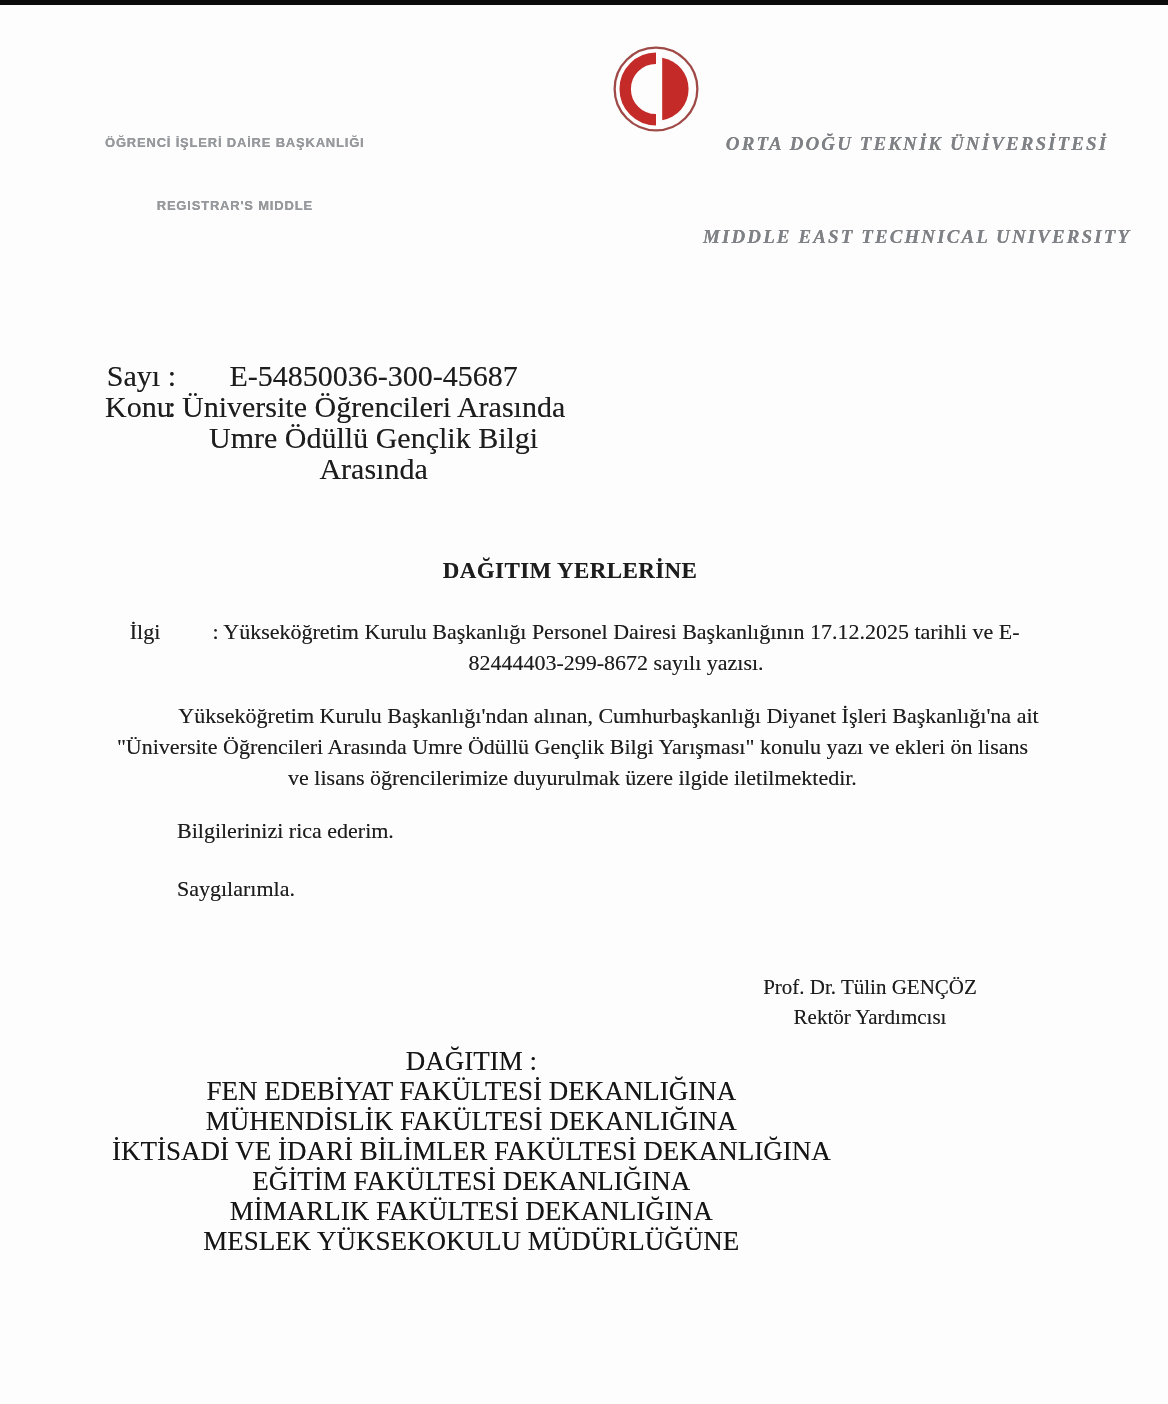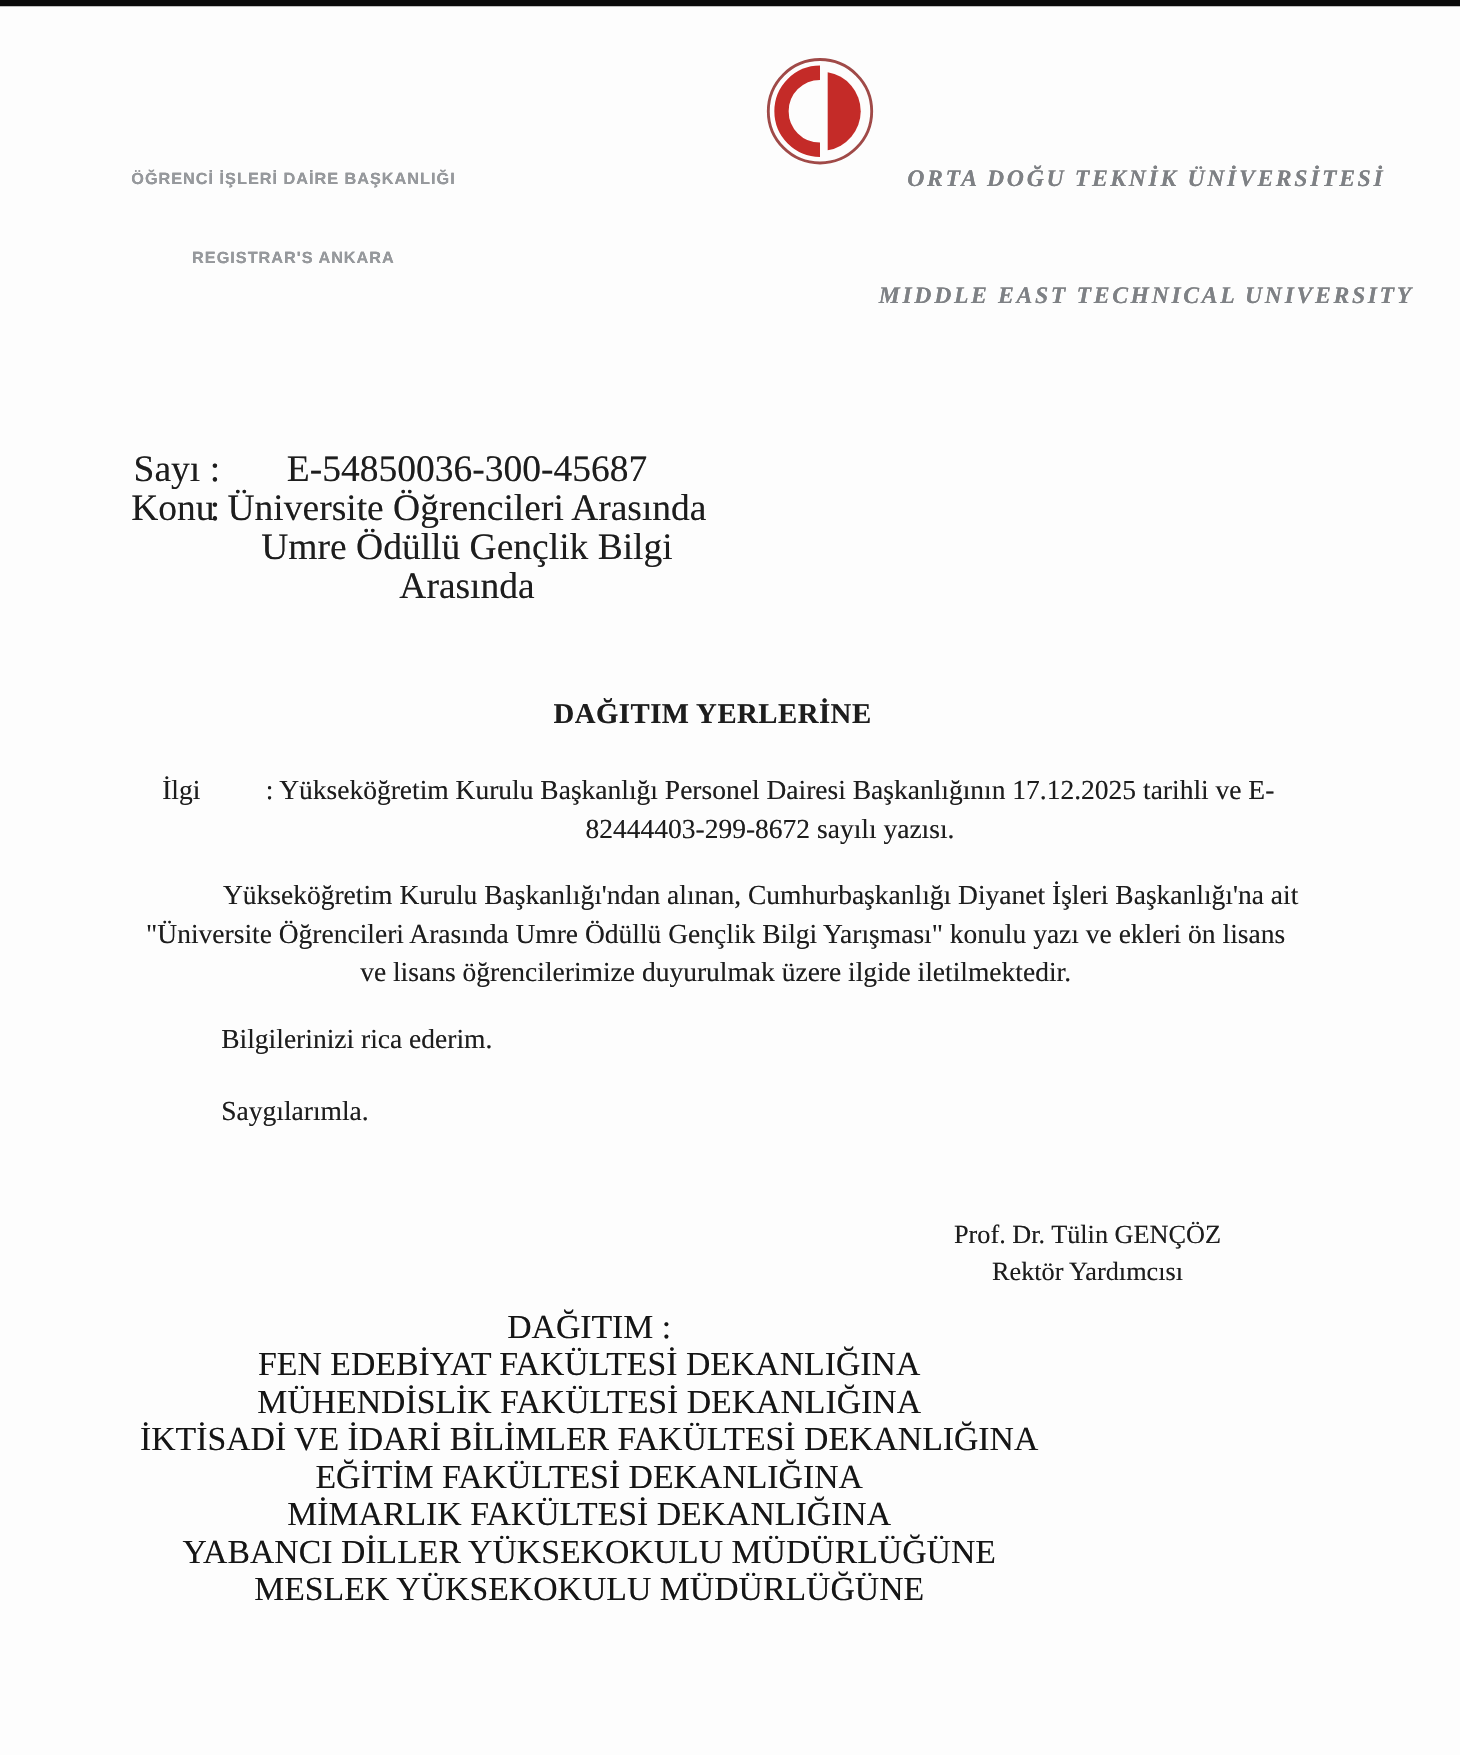--- a/index.html
+++ b/index.html
@@ -78,21 +78,21 @@
 </style>
 </head>
 <body>
 
 <div class="page">
 
   <div class="top-edge"></div>
 
   <div class="office-block sans soft">
     <div>ÖĞRENCİ İŞLERİ DAİRE BAŞKANLIĞI</div>
-    <div>REGISTRAR'S ANKARA</div>
+    <div>REGISTRAR'S MIDDLE</div>
   </div>
 
 
   <svg class="logo" viewBox="0 0 100 100">
     <circle cx="50" cy="50" r="47" fill="none" stroke="#a04a48" stroke-width="2.6"></circle>
     <path d="M50,15 A35,35 0 1 0 50,85" fill="none" stroke="#c42b28" stroke-width="13"></path>
     <path d="M57,14.5 A36,36 0 0 1 57,85.5 Z" fill="#c42b28"></path>
   </svg>
 
   <div class="univ-title soft">
@@ -135,17 +135,16 @@
     <div>Rektör Yardımcısı</div>
   </div>
 
   <div class="dagitim soft">
     <div>DAĞITIM :</div>
     <div>FEN EDEBİYAT FAKÜLTESİ DEKANLIĞINA</div>
     <div>MÜHENDİSLİK FAKÜLTESİ DEKANLIĞINA</div>
     <div>İKTİSADİ VE İDARİ BİLİMLER FAKÜLTESİ DEKANLIĞINA</div>
     <div>EĞİTİM FAKÜLTESİ DEKANLIĞINA</div>
     <div>MİMARLIK FAKÜLTESİ DEKANLIĞINA</div>
-    <div>YABANCI DİLLER YÜKSEKOKULU MÜDÜRLÜĞÜNE</div>
     <div>MESLEK YÜKSEKOKULU MÜDÜRLÜĞÜNE</div>
   </div>
 
 </div>
 
 </body></html>

